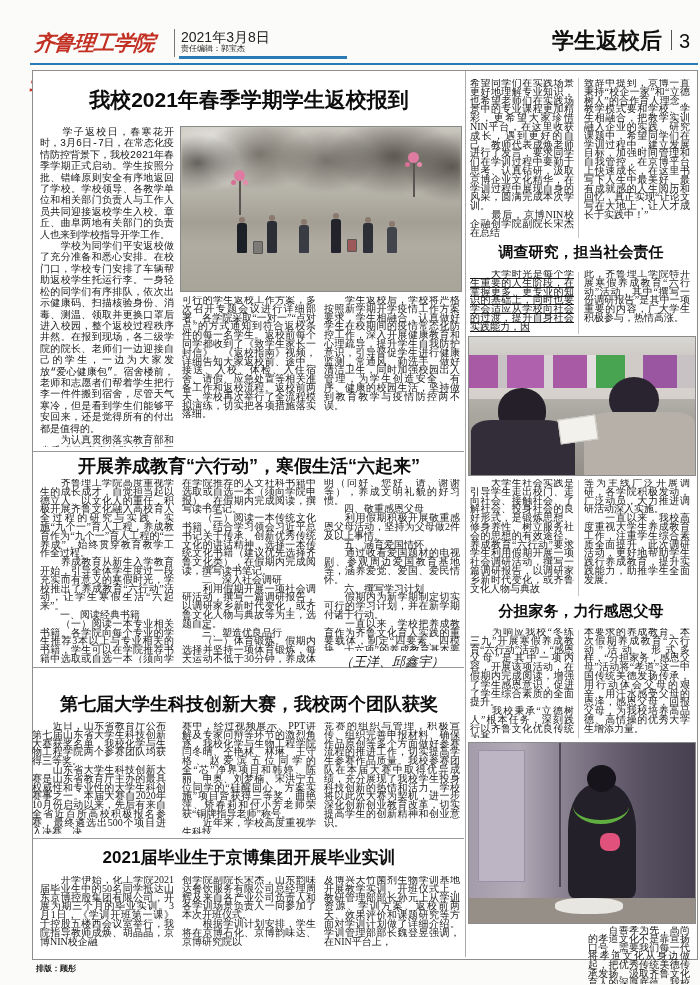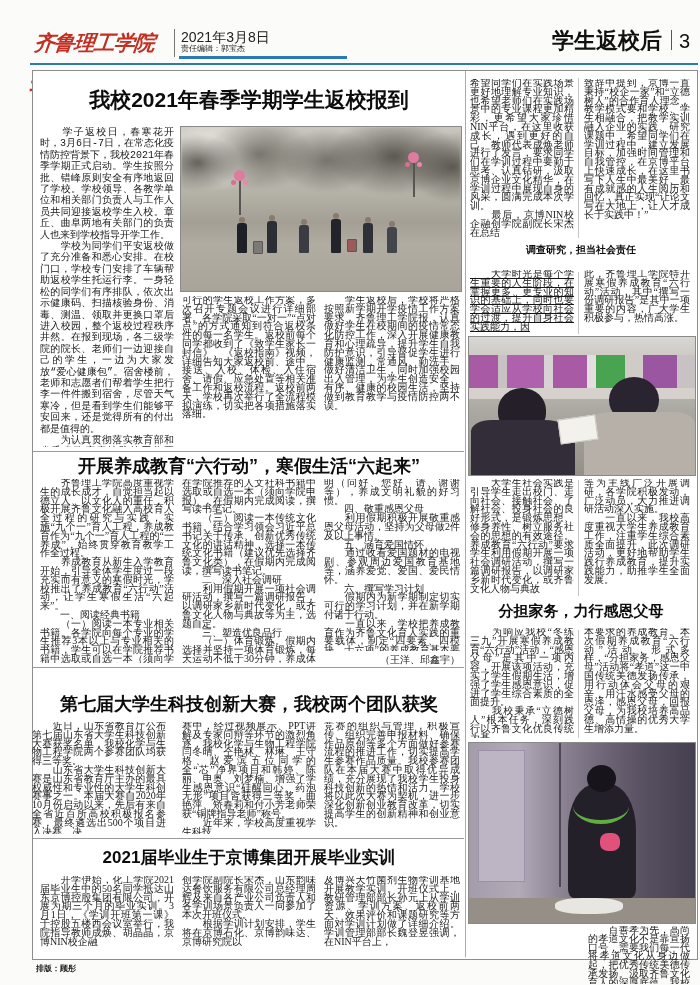--- a/index.html
+++ b/index.html
@@ -19,25 +19,25 @@
   .frame{left:32px;top:70px;width:664px;height:888px;border:1px solid #8d8d8d;background:#fff;}
   .vr-main{left:465px;top:71px;width:1px;height:886px;background:#aaa;}
   .vr{width:1px;background:#c4c4c4;}
   .hr{height:1px;background:#9a9a9a;left:33px;width:431px;}
   
   .headline{font-family:"Liberation Sans","DejaVu Sans",sans-serif;font-weight:bold;color:#0c0c0c;text-align:center;}
   .h-main{left:36px;top:86px;width:426px;font-size:21px;}
   .h-six{left:36px;top:454px;width:426px;font-size:18px;}
   .h-comp{left:36px;top:692px;width:426px;font-size:18px;}
   .h-intern{left:36px;top:846px;width:426px;font-size:17px;}
-  .h-survey{left:468px;top:243px;width:226px;font-size:10px;}
+  .h-survey{left:468px;top:243px;width:226px;font-size:15px;}
   .h-house{left:468px;top:602px;width:226px;font-size:15px;}
   .tx{font-size:10px;line-height:8.8px;text-align:justify;white-space:pre-line;overflow:hidden;color:#171717;}
   .tall{line-height:11.4px;}
-  .byline{font-size:10px;text-align:right;color:#171717;}
+  .byline{font-size:13px;text-align:center;color:#171717;font-style:italic;}
   .footer-note{left:36px;top:963px;font-size:8px;font-family:"Liberation Sans",sans-serif;font-weight:bold;color:#222;}
   
   .photo{border:1px solid #8a8a8a;overflow:hidden;}
   .ph-main{left:180px;top:126px;width:280px;height:164px;
     background:radial-gradient(90px 55px at 12% 16%,rgba(246,245,241,.95),rgba(246,245,241,0) 70%),
     linear-gradient(180deg,#c9c6be 0%,#b5b2a8 40%,#a39f94 58%,#b0aca1 72%,#a8a499 100%);}
   .trees{position:absolute;left:0;top:0;right:0;height:64%;filter:blur(1px);
     background:radial-gradient(60px 40px at 6% 34%,rgba(68,64,58,.8),transparent 70%),
     radial-gradient(80px 50px at 28% 26%,rgba(84,80,72,.7),transparent 70%),
     radial-gradient(70px 45px at 52% 32%,rgba(70,66,60,.6),transparent 70%),
@@ -105,21 +105,21 @@
   <div class="fig" style="left:86px;top:94px;height:32px;background:#2c2e36;"></div>
   <div class="fig" style="left:118px;top:98px;height:28px;background:#3a3c44;"></div>
   <div class="fig" style="left:150px;top:92px;height:34px;background:#23242b;"></div>
   <div class="fig" style="left:182px;top:96px;height:30px;background:#2e3038;"></div>
   <div class="fig" style="left:206px;top:100px;height:26px;background:#43454c;"></div>
   <div class="bag" style="left:72px;top:114px;"></div>
   <div class="bag" style="left:166px;top:112px;background:#9c5a5a;"></div>
 </div>
 
 <div class="abs tx" style="left:182px;top:296px;width:134px;height:152px;">可行的学生返校工作方案，多次召开专题会议进行详细部署。各学院采取“一对一”“点对点”的方式通知到符合返校条件的每一名学生。返校前每个同学都收到了《致学生家长一封信》、《返校指南》视频，详细告知大家返校前、途中、接送、入校、体检、入住宿舍、请假、应急处置等相关准备工作和返校流程。返校前两天，学校再次举行了全流程模拟演练，切实把各项措施落实落细。</div>
-<div class="abs tx" style="left:324px;top:296px;width:136px;height:152px;">　　学生返校后，学校将严格按照新学期开学疫情工作方案要求，齐鲁理工学院报，认真做好学生在校期间的疫情常态化防控工作，深入开展健康教育和心理疏导，提升学生自我防护意识，引导督促学生进行健康监测，常通风、勤洗手、做好清洁卫生，同时加强校园出入管理，为学生创造安全、有序、健康的校园生活，坚持做到教育教学与疫情防控两不误。</div>
+<div class="abs tx" style="left:324px;top:296px;width:136px;height:152px;">　　学生返校后，学校将严格按照新学期开学疫情工作方案要求，学生相融合，认真做好学生在校期间的疫情常态化防控工作，深入开展健康教育和心理疏导，提升学生自我防护意识，引导督促学生进行健康监测，常通风、勤洗手、做好清洁卫生，同时加强校园出入管理，为学生创造安全、有序、健康的校园生活，坚持做到教育教学与疫情防控两不误。</div>
 
 <div class="abs headline h-six">开展养成教育“六行动”，寒假生活“六起来”</div>
 <div class="abs tx" style="left:40px;top:479px;width:134px;height:184px;">　　齐鲁理工学院高度重视学生的成长成才，自觉担当起以德立人、以文化人的重任，积极开展齐鲁文化融入高校育人全过程的研究与实践，实施“九个一”育人工程，养成教育作为“九个一”育人工程的“一养成”，始终贯穿教育教学工作全过程。
 　　养成教育从新生入学教育开始，引导全体学生度过一段充实而有意义的寒假时光，学校推出了养成教育“六行动”活动，让学生寒假生活“六起来”。
 　　一、阅读经典书籍
 　　（一）阅读一本专业相关书籍。各学院向每个专业的学生推荐3本以上与专业相关的书籍，学生可以在学院推荐书籍中选取或自选一本（须向学院申报）在假期内完成阅读，撰写读书笔记。
 　　（二）阅读一本人文社科书籍。</div>
 <div class="abs tx" style="left:182px;top:479px;width:134px;height:184px;">在学院推荐的人文社科书籍中选取或自选一本（须向学院申报），在假期内完成阅读，撰写读书笔记。
 　　（三）阅读一本传统文化书籍。结合学习领会习近平总书记关于传承、创新优秀传统文化的讲话精神，选择一本传统文化书籍（建议优先选择齐鲁文化类），在假期内完成阅读，撰写读书笔记。
 　　二、深入社会调研
@@ -134,21 +134,21 @@
 　　五、涵育爱国情怀
 　　通过收看爱国题材的电视剧、参观周边爱国教育基地等，涵养爱党、爱国、爱民情怀。
 　　六、撰写学习计划
 　　假期内为新学期制定切实可行的学习计划，并在新学期付诸于行动。
 　　一直以来，学校把养成教育作为齐鲁文化育人实践的重要载体，制定“四要素、四模块、十六项”的养成教育基本要素和规范。养成教育从新生入学教育开始，贯穿大学生四年学习生活，通过养成教育，使学生养成受益终身的优良品德、性格和行为习惯，为学生未来的事业发展、幸福美好奠定基础。</div>
 <div class="abs byline" style="left:324px;top:653px;width:136px;">（王洋、邱鑫宇）</div>
 
 <div class="abs headline h-comp">第七届大学生科技创新大赛，我校两个团队获奖</div>
 <div class="abs tx" style="left:32px;top:722px;width:134px;height:112px;">　　近日，山东省教育厅公布第七届山东省大学生科技创新大赛获奖名单，我校化学与生物工程学院两个参赛团队均获得三等奖。
 　　山东省大学生科技创新大赛是山东省教育厅主办的最具权威性和专业性的大学生科创赛事之一。本届大赛自2020年10月份启动以来，先后有来自全省近百所高校积极报名参赛，最终遴选出500个项目进入决赛。决</div>
-<div class="abs tx" style="left:182px;top:722px;width:134px;height:112px;">赛中，经过视频展示、PPT讲解及专家问辩等环节的激烈角逐，我校化学与生物工程学院闫冬晴、仝艳林、林琳、王守格、赵爱滨五位同学的全“芯”净界项目和韩婷、陈丽、申奥、刘梦楠、增强了学生感恩意识“硅醒同心、药泡无形”项目皆获得三等奖，曲艳萍、矫春莉和付小芳老师荣获“铜牌指导老师”称号。
+<div class="abs tx" style="left:182px;top:722px;width:134px;height:112px;">赛中，经过视频展示、PPT讲解及专家问辩等环节的激烈角逐，我校化学与生物工程学院闫冬晴、仝艳林、林琳、王守格、赵爱滨五位同学的全“芯”净界项目和韩婷、陈丽、申奥、刘梦楠、宋洪宁五位同学的“硅醒同心、方案实施”项目皆获得三等奖，曲艳萍、矫春莉和付小芳老师荣获“铜牌指导老师”称号。
 　　近年来，学校高度重视学生科技</div>
 <div class="abs tx" style="left:324px;top:722px;width:136px;height:112px;">竞赛的组织与管理，积极宣传、组织完善申报材料、确保作品原创等多个方面做好参赛流程的推进工作，切实提高学生参赛作品质量。我校参赛团队在本届大赛中取得优异成绩，充分展现了我校学生投身科技创新的热情和活力。学校将以此次大赛为契机，进一步深化创新创业教育改革，切实提高学生的创新精神和创业意识。</div>
 
 <div class="abs headline h-intern">2021届毕业生于京博集团开展毕业实训</div>
 <div class="abs tx" style="left:40px;top:876px;width:134px;height:80px;">　　开学伊始，化工学院2021届毕业生中的50名同学抵达山东京博控股集团有限公司，开展为期三个月的毕业实训。3月1日，《学训开班第一课》于控股五楼西会议室举行，我院指导教师成焕、胡晶晶，京博NIN校企融</div>
 <div class="abs tx" style="left:182px;top:876px;width:134px;height:80px;">创学院副院长宋杰，山东韵味达餐饮服务有限公司总经理周辉及来自各产业公司负责人和各学训场景负责人一同参加了本次开班仪式。
 　　根据学训计划安排，学生将在京博石化、京博韵味达、京博研究院以</div>
 <div class="abs tx" style="left:324px;top:876px;width:136px;height:80px;">及博兴天竹菌剂生物学训基地开展教学实训。开班仪式上，教研管理部部长孙元上从学训资源、学训方案、返校前两天、效果评价和课题研究等方面对学训计划做了详细介绍。学训管理部部长魏登昱强调，在NIN平台上，</div>
 
 <div class="abs tx" style="left:470px;top:79px;width:104px;height:158px;">希望同学们在实践场景更好地理解专业知识，也希望老师们在实践场景中的专业课程更加精彩，更希望大家珍惜NIN平台，在这里收获成长，遇到更好的自己。教师代表成焕老师进行了发言，要求同学们在学训过程中要勤于思考、认真钻研，汲取京博企业文化精华，在学训过程中展现自身的风采，圆满完成本次学训。
@@ -167,21 +167,21 @@
   <div class="s-head2"></div>
   <div class="s-body2"></div>
   <div class="s-paper"></div>
 </div>
 
 <div class="abs tx" style="left:470px;top:479px;width:104px;height:118px;">　　大学生社会实践是引导学生走出校门、走向社会、接触社会、了解社会、投身社会的良好形式，是锻炼思想、修身养性、树立服务社会的思想的有效途径。养成教育“六行动”要求学生利用假期开展一项社会调研活动，撰写一篇调研报告，以调研家乡新时代变化，或齐鲁文化人物与典故</div>
 <div class="abs tx" style="left:584px;top:479px;width:106px;height:118px;">等为主线广泛开展调研，各学院积极发动，广泛动员，大力推进调研活动深入实施。
 　　一直以来，我校高度重视大学生养成教育工作，注重学生综合素质全面提升，此次调研活动，更好地帮助学生践行养成教育，提升实践能力，助推学生全面发展。</div>
 
 <div class="abs headline h-house">分担家务，力行感恩父母</div>
-<div class="abs tx" style="left:470px;top:628px;width:104px;height:110px;">　　为响应我校“冬练三九”开展寒假养成教育“六行动”活动，“感恩父母”是其中一项内容，开展该项活动，充实了学生假期生活，增强了学生感恩意识，促进了学生综合素质的全面提升。
+<div class="abs tx" style="left:470px;top:628px;width:104px;height:110px;">　　为响应我校“冬练三九”开展寒假养成教育“六行动”活动，“感恩父母”是其中一项内容，开展该项活动，在假期内完成阅读，增强了学生感恩意识，促进了学生综合素质的全面提升。
 　　我校秉承“立德树人”根本任务，深刻践行以齐鲁文化优良传统为基</div>
 <div class="abs tx" style="left:584px;top:628px;width:106px;height:110px;">本要求的养成教育。本次假期养成教育“六行动”活动，形式多样，“分担家务，感恩父母”活动将“孝道”这一中国传统美德发扬传承，用行动体会父母的艰辛，用汗水感受父母的恩泽，感恩父母，回报父母，为我校培养高品德、高情操的优秀大学生增添力量。</div>
 
 <div class="abs photo ph-kitchen">
   <div class="k-door"></div>
   <div class="k-line"></div>
   <div class="k-body"></div>
   <div class="k-hood"></div>
   <div class="k-pink"></div>
   <div class="k-head"></div>

